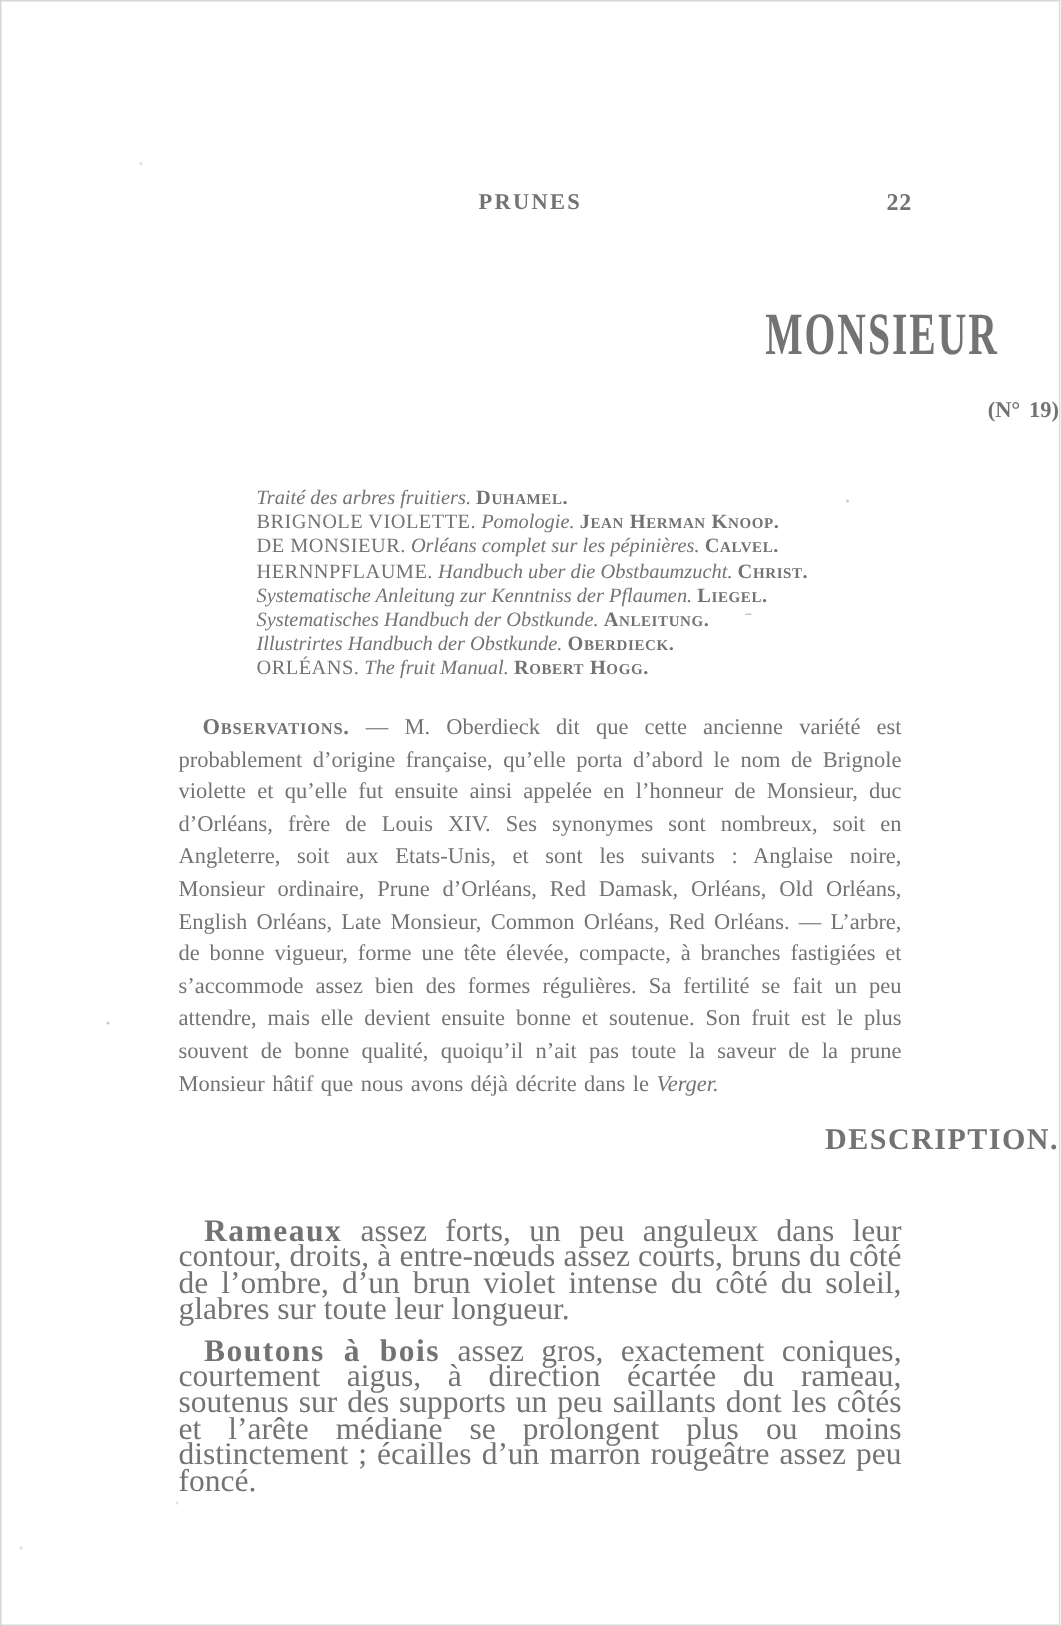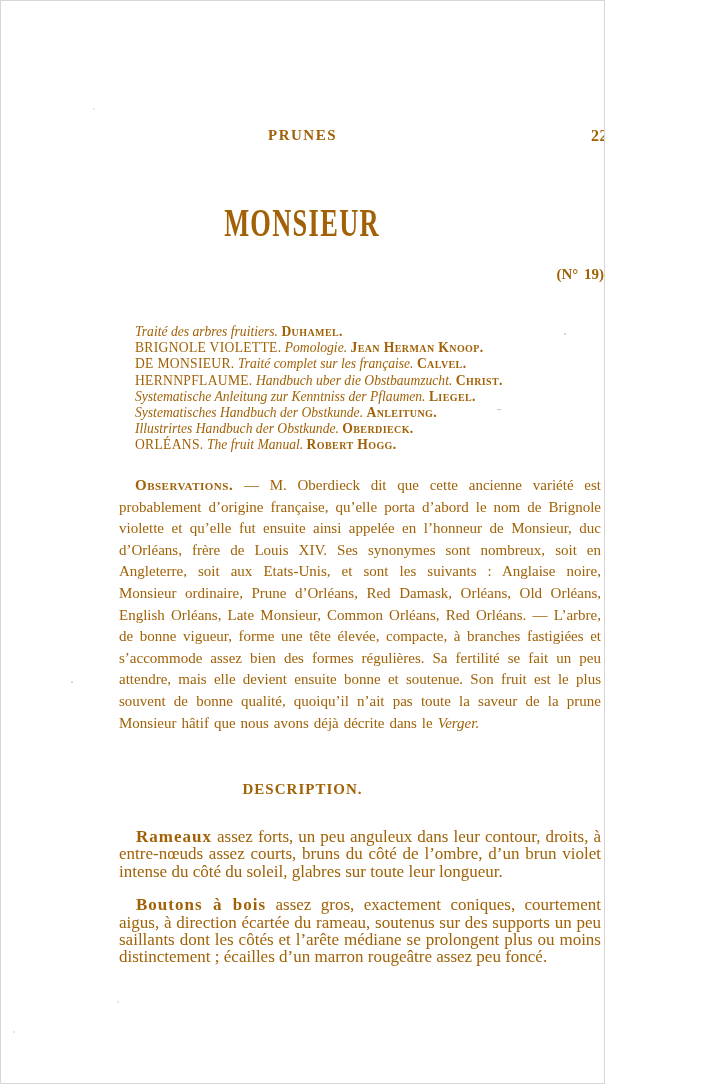--- a/index.html
+++ b/index.html
@@ -1,87 +1,87 @@
 <!DOCTYPE html>
 <html lang="fr"><head>
 <meta charset="utf-8">
 <style>
   html, body { margin: 0; padding: 0; background: #ffffff; }
   .page {
     position: relative;
-    width: 605px;
+    width: 707px;
     height: 1084px;
     background: #ffffff;
     box-sizing: border-box;
     border: 1px solid #d6d6d6;
     font-family: "Liberation Serif", "DejaVu Serif", serif;
-    color: #a16207;
+    color: #737373;
     overflow: hidden;
   }
 
   
   .running-head { position: absolute; top: 126px; left: 0; width: 100%; height: 22px; }
   .running-title {
     position: absolute; left: 0; right: 0; text-align: center;
     font-size: 15px; font-weight: 600; letter-spacing: 1.5px;
   }
   .page-number {
     position: absolute; left: 590px; top: 0;
     font-size: 16px; font-weight: 700; letter-spacing: 0.5px;
   }
 
   
   .main-title {
     position: absolute; top: 198px; left: 0; width: 100%;
-    text-align: center;
+    text-align: right;
   }
   .main-title .stretch {
     display: inline-block;
     font-size: 40px; font-weight: 700; letter-spacing: 2px;
     transform: scaleX(0.66); transform-origin: 50% 50%;
     white-space: nowrap;
   }
   .variety-number {
     position: absolute; top: 265px; left: 0; width: 100%;
     text-align: right; font-size: 15px; font-weight: 700; word-spacing: 2px;
   }
 
   
   .bibliography {
     position: absolute; top: 323px; left: 134px; width: 470px;
     font-size: 13.6px; line-height: 16.2px;
   }
-  .bib-line { white-space: nowrap; }
+  .bib-line { white-space: nowrap; margin-left: 36px; }
   .bib-name { font-style: normal; letter-spacing: 0.3px; }
   .bib-title { font-style: italic; }
   .bib-author { font-variant: small-caps; letter-spacing: 0.4px; font-weight: 600; }
 
   
   .observations {
     position: absolute; top: 474px; left: 118px; width: 482px;
     font-size: 15px; line-height: 21.6px;
     text-align: justify; text-indent: 16px;
     word-spacing: 1.2px;
     margin: 0;
   }
   .obs-lead { font-variant: small-caps; letter-spacing: 0.5px; font-weight: 600; }
   .italic { font-style: italic; }
 
   
   .description-heading {
-    position: absolute; top: 780px; left: 0; width: 100%;
-    text-align: center; font-size: 15px; font-weight: 600; letter-spacing: 1px;
+    position: absolute; top: 748px; left: 0; width: 100%;
+    text-align: right; font-size: 20px; font-weight: 600; letter-spacing: 1px;
   }
   .desc-sections {
     position: absolute; top: 811px; left: 118px; width: 482px;
   }
   .desc-section {
-    font-size: 17px; line-height: 17.4px;
+    font-size: 21px; line-height: 17.4px;
     text-align: justify; text-indent: 17px;
-    margin: 16px 0 10px 0;
+    margin: 0 0 10px 0;
   }
   .section-lead { font-weight: 700; letter-spacing: 1px; }
 
   
   .speck {
     position: absolute; background: #9a9a9a; border-radius: 50%;
     width: 2px; height: 2px; opacity: 0.55;
   }
   .speck.dash { width: 4px; height: 1px; border-radius: 0; }
 </style>
@@ -107,21 +107,21 @@
       <span class="bib-title">Traité des arbres fruitiers.</span>
       <span class="bib-author">Duhamel.</span>
     </div>
     <div class="bib-line">
       <span class="bib-name">BRIGNOLE VIOLETTE.</span>
       <span class="bib-title">Pomologie.</span>
       <span class="bib-author">Jean Herman Knoop.</span>
     </div>
     <div class="bib-line">
       <span class="bib-name">DE MONSIEUR.</span>
-      <span class="bib-title">Traité complet sur les française.</span>
+      <span class="bib-title">Orléans complet sur les pépinières.</span>
       <span class="bib-author">Calvel.</span>
     </div>
     <div class="bib-line">
       <span class="bib-name">HERNNPFLAUME.</span>
       <span class="bib-title">Handbuch uber die Obstbaumzucht.</span>
       <span class="bib-author">Christ.</span>
     </div>
     <div class="bib-line">
       <span class="bib-name"></span>
       <span class="bib-title">Systematische Anleitung zur Kenntniss der Pflaumen.</span>

